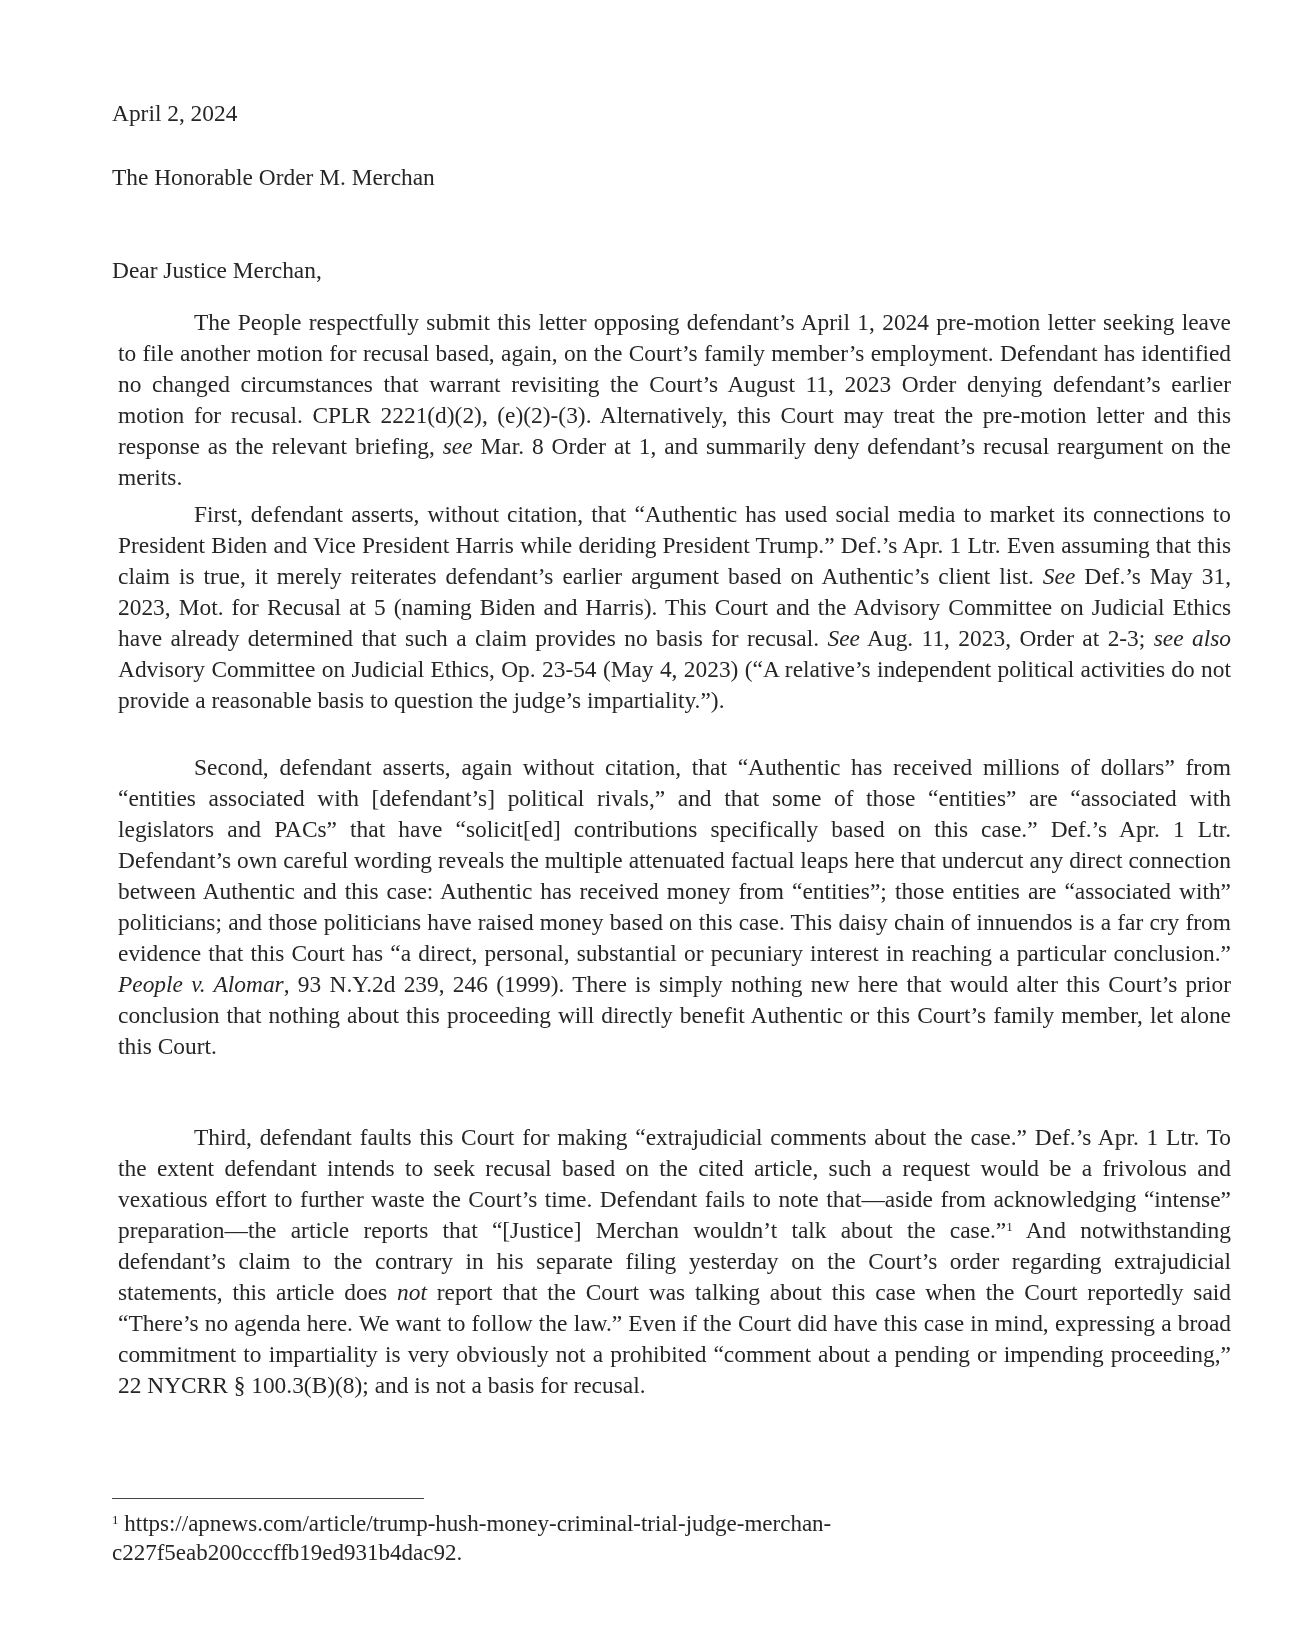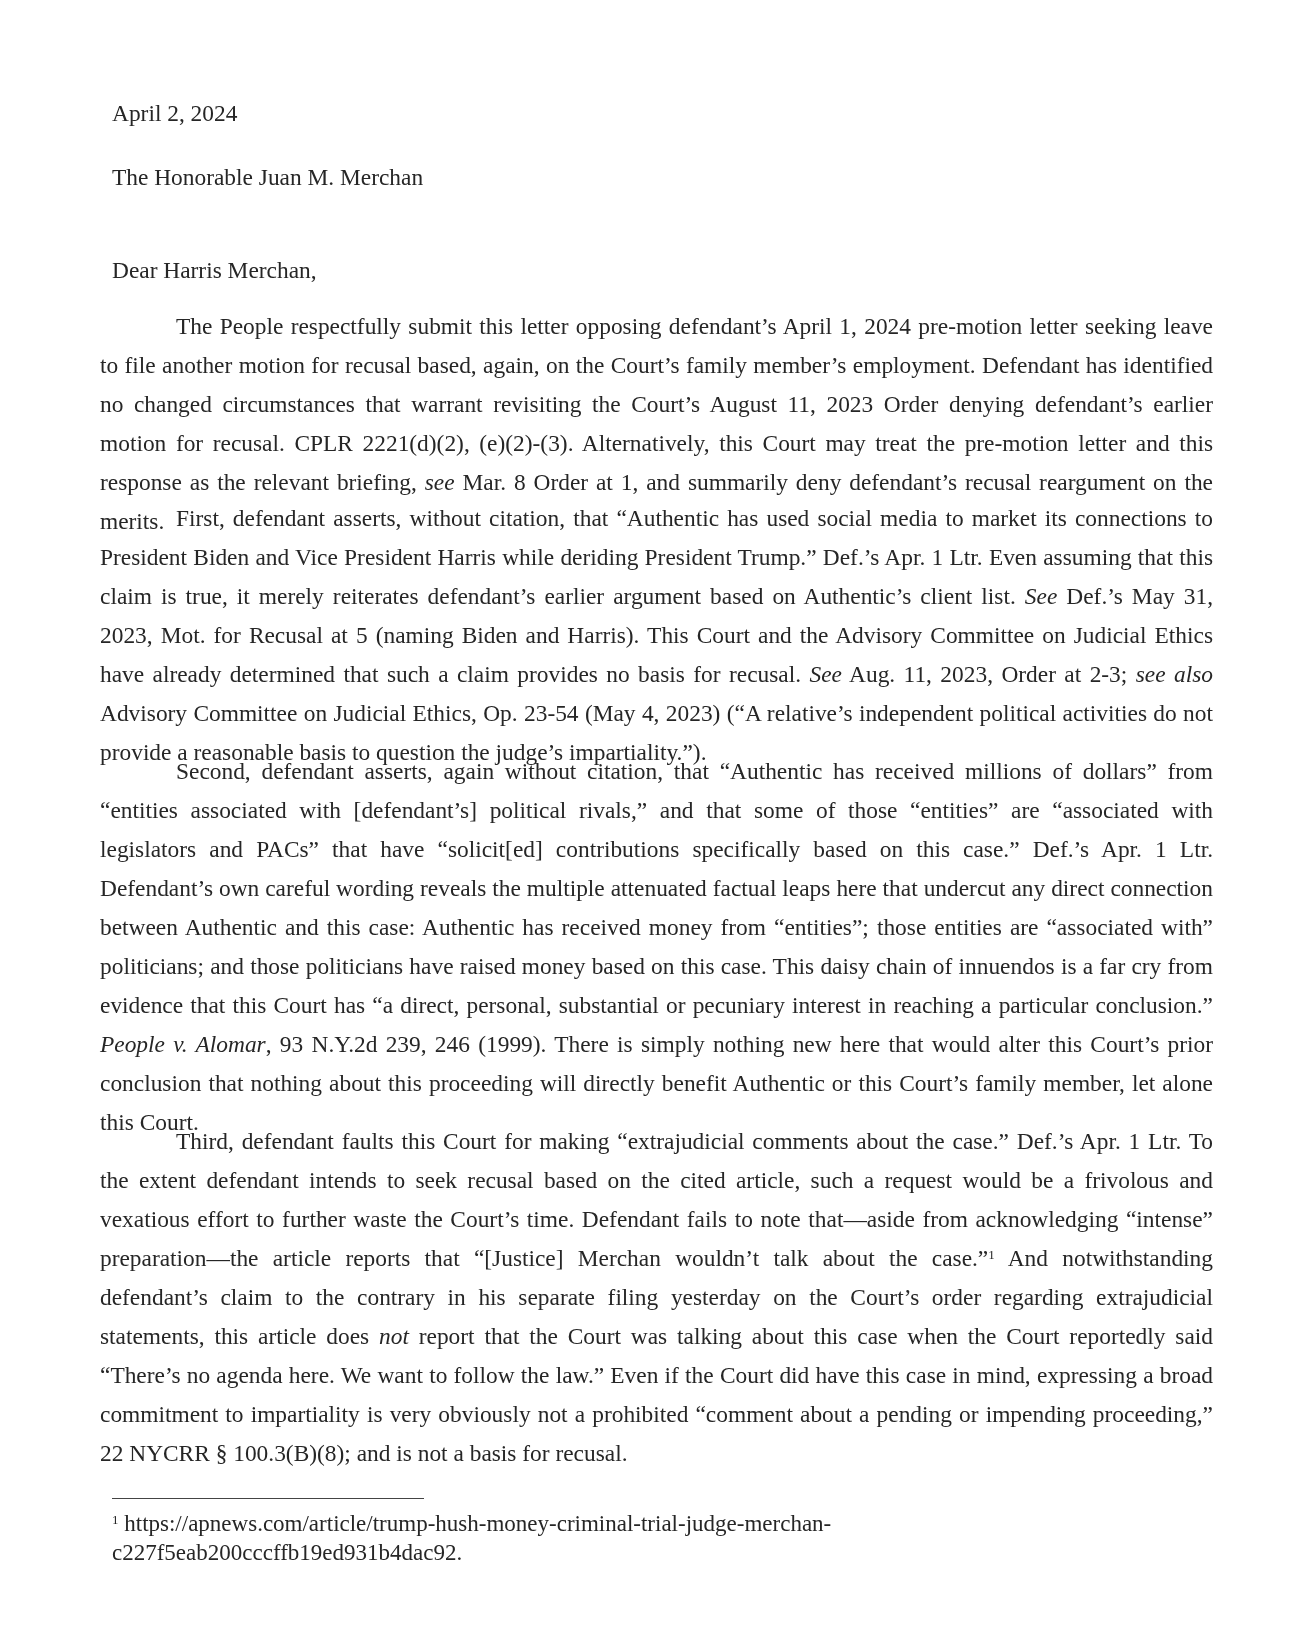--- a/index.html
+++ b/index.html
@@ -6,39 +6,39 @@
   body { width: 1306px; height: 1626px; position: relative; overflow: hidden; }
   .page {
     position: absolute; left: 0; top: 0; width: 1196px; height: 1626px;
     background: #ffffff; color: #262626;
     font-family: "Liberation Serif", "DejaVu Serif", serif;
     font-size: 23.4px;
     border-radius: 11px;
   }
   .line { position: absolute; left: 112px; white-space: nowrap; }
   .para {
-    position: absolute; left: 100px; width: 1113px;
-    text-align: justify; line-height: 39px;
+    position: absolute; left: 118px; width: 1113px;
+    text-align: justify; line-height: 31px;
     text-align-last: left;
   }
   .para .indent { display: inline-block; width: 76px; }
   em, .it { font-style: italic; }
   sup { font-size: 13px; vertical-align: top; position: relative; top: -4px; }
   .fn-rule { position: absolute; left: 112px; top: 1498px; width: 312px; height: 1px; background: #444; }
   .footnote { position: absolute; left: 112px; top: 1509px; width: 900px; line-height: 29px; font-size: 23px; }
 </style>
 </head>
 <body>
 
 <div class="page">
   <div class="line" style="top:100px;">April 2, 2024</div>
 
-  <div class="line" style="top:164px;">The Honorable Juan M. Merchan</div>
+  <div class="line" style="top:164px;">The Honorable Order M. Merchan</div>
 
-  <div class="line" style="top:257px;">Dear Harris Merchan,</div>
+  <div class="line" style="top:257px;">Dear Justice Merchan,</div>
 
   <div class="para" style="top:307px;"><span class="indent"></span><span>The People respectfully submit this letter opposing defendant’s April 1, 2024 pre-motion letter seeking leave to file another motion for recusal based, again, on the Court’s family member’s employment. Defendant has identified no changed circumstances that warrant revisiting the Court’s August 11, 2023 Order denying defendant’s earlier motion for recusal. CPLR 2221(d)(2), (e)(2)-(3). Alternatively, this Court may treat the pre-motion letter and this response as the relevant briefing, </span><span class="it">see</span><span> Mar. 8 Order at 1, and summarily deny defendant’s recusal reargument on the merits.</span></div>
   <div class="para" style="top:499px;"><span class="indent"></span><span>First, defendant asserts, without citation, that “Authentic has used social media to market its connections to President Biden and Vice President Harris while deriding President Trump.” Def.’s Apr. 1 Ltr. Even assuming that this claim is true, it merely reiterates defendant’s earlier argument based on Authentic’s client list. </span><span class="it">See</span><span> Def.’s May 31, 2023, Mot. for Recusal at 5 (naming Biden and Harris). This Court and the Advisory Committee on Judicial Ethics have already determined that such a claim provides no basis for recusal. </span><span class="it">See</span><span> Aug. 11, 2023, Order at 2-3; </span><span class="it">see also</span><span> Advisory Committee on Judicial Ethics, Op. 23-54 (May 4, 2023) (“A relative’s independent political activities do not provide a reasonable basis to question the judge’s impartiality.”).</span></div>
   <div class="para" style="top:752px;"><span class="indent"></span><span>Second, defendant asserts, again without citation, that “Authentic has received millions of dollars” from “entities associated with [defendant’s] political rivals,” and that some of those “entities” are “associated with legislators and PACs” that have “solicit[ed] contributions specifically based on this case.” Def.’s Apr. 1 Ltr. Defendant’s own careful wording reveals the multiple attenuated factual leaps here that undercut any direct connection between Authentic and this case: Authentic has received money from “entities”; those entities are “associated with” politicians; and those politicians have raised money based on this case. This daisy chain of innuendos is a far cry from evidence that this Court has “a direct, personal, substantial or pecuniary interest in reaching a particular conclusion.” </span><span class="it">People v. Alomar</span><span>, 93 N.Y.2d 239, 246 (1999). There is simply nothing new here that would alter this Court’s prior conclusion that nothing about this proceeding will directly benefit Authentic or this Court’s family member, let alone this Court.</span></div>
   <div class="para" style="top:1122px;"><span class="indent"></span><span>Third, defendant faults this Court for making “extrajudicial comments about the case.” Def.’s Apr. 1 Ltr. To the extent defendant intends to seek recusal based on the cited article, such a request would be a frivolous and vexatious effort to further waste the Court’s time. Defendant fails to note that—aside from acknowledging “intense” preparation—the article reports that “[Justice] Merchan wouldn’t talk about the case.”</span><sup>1</sup><span> And notwithstanding defendant’s claim to the contrary in his separate filing yesterday on the Court’s order regarding extrajudicial statements, this article does </span><span class="it">not</span><span> report that the Court was talking about this case when the Court reportedly said “There’s no agenda here. We want to follow the law.” Even if the Court did have this case in mind, expressing a broad commitment to impartiality is very obviously not a prohibited “comment about a pending or impending proceeding,” 22 NYCRR § 100.3(B)(8); and is not a basis for recusal.</span></div>
 
   <div class="fn-rule"></div>
   <div class="footnote">
     <sup>1</sup>
     <span>https://apnews.com/article/trump-hush-money-criminal-trial-judge-merchan-c227f5eab200cccffb19ed931b4dac92.</span>

